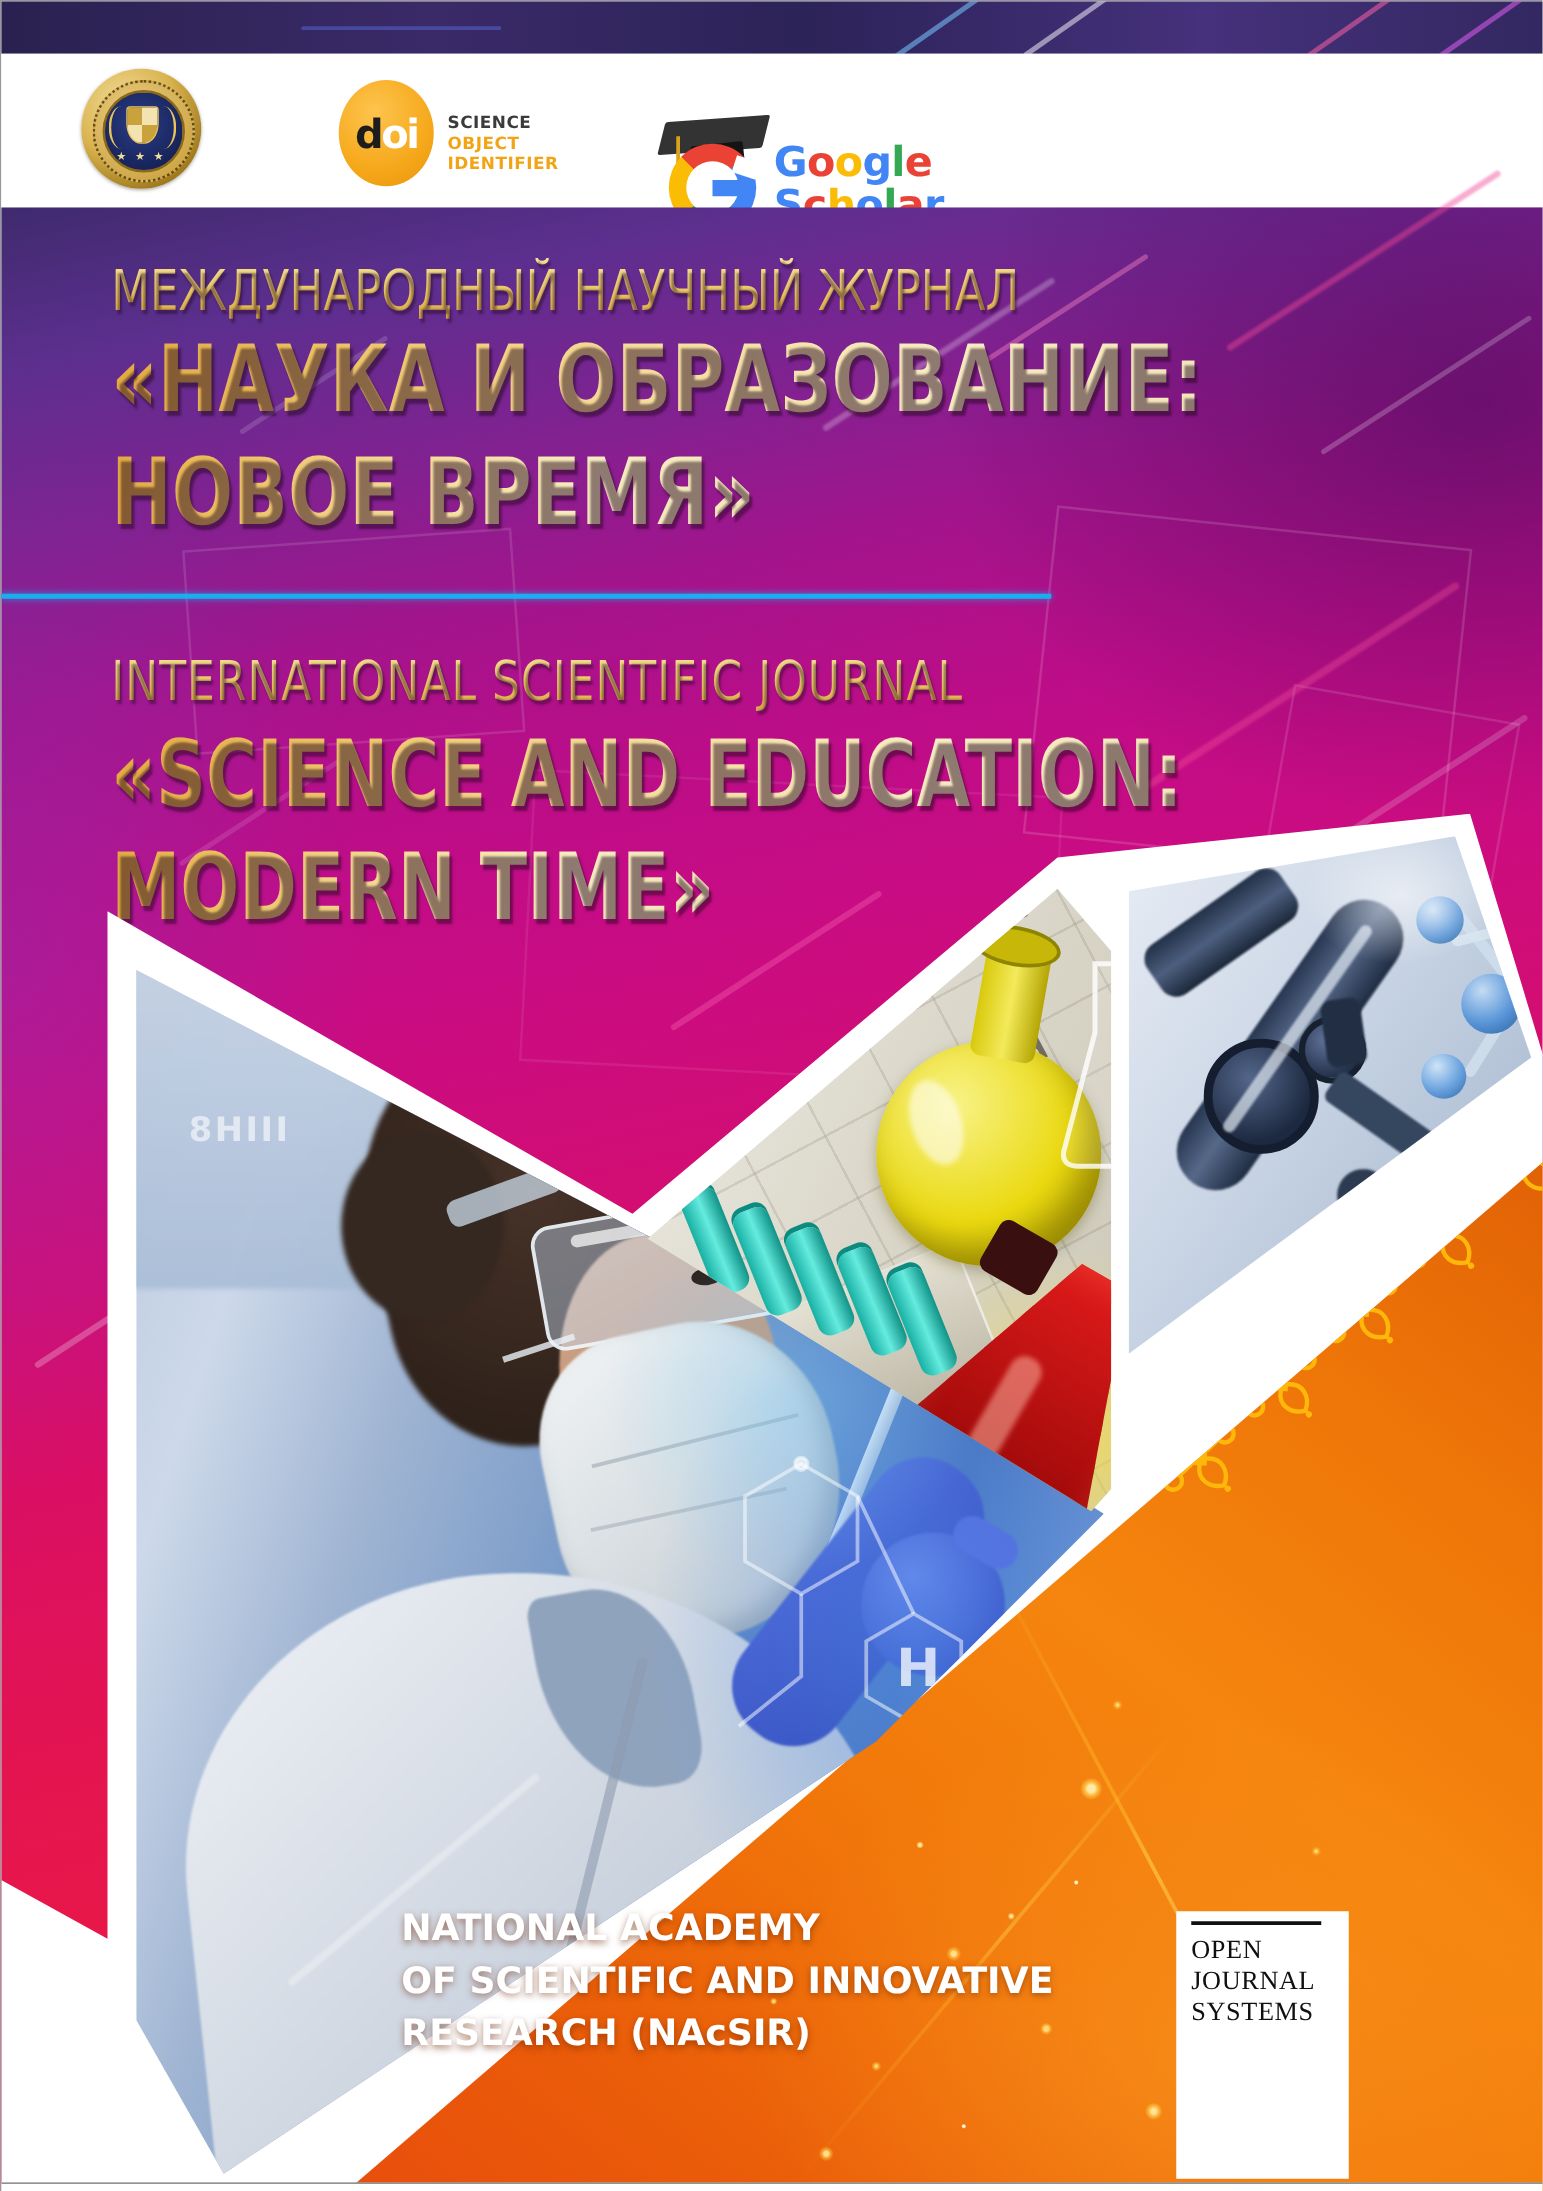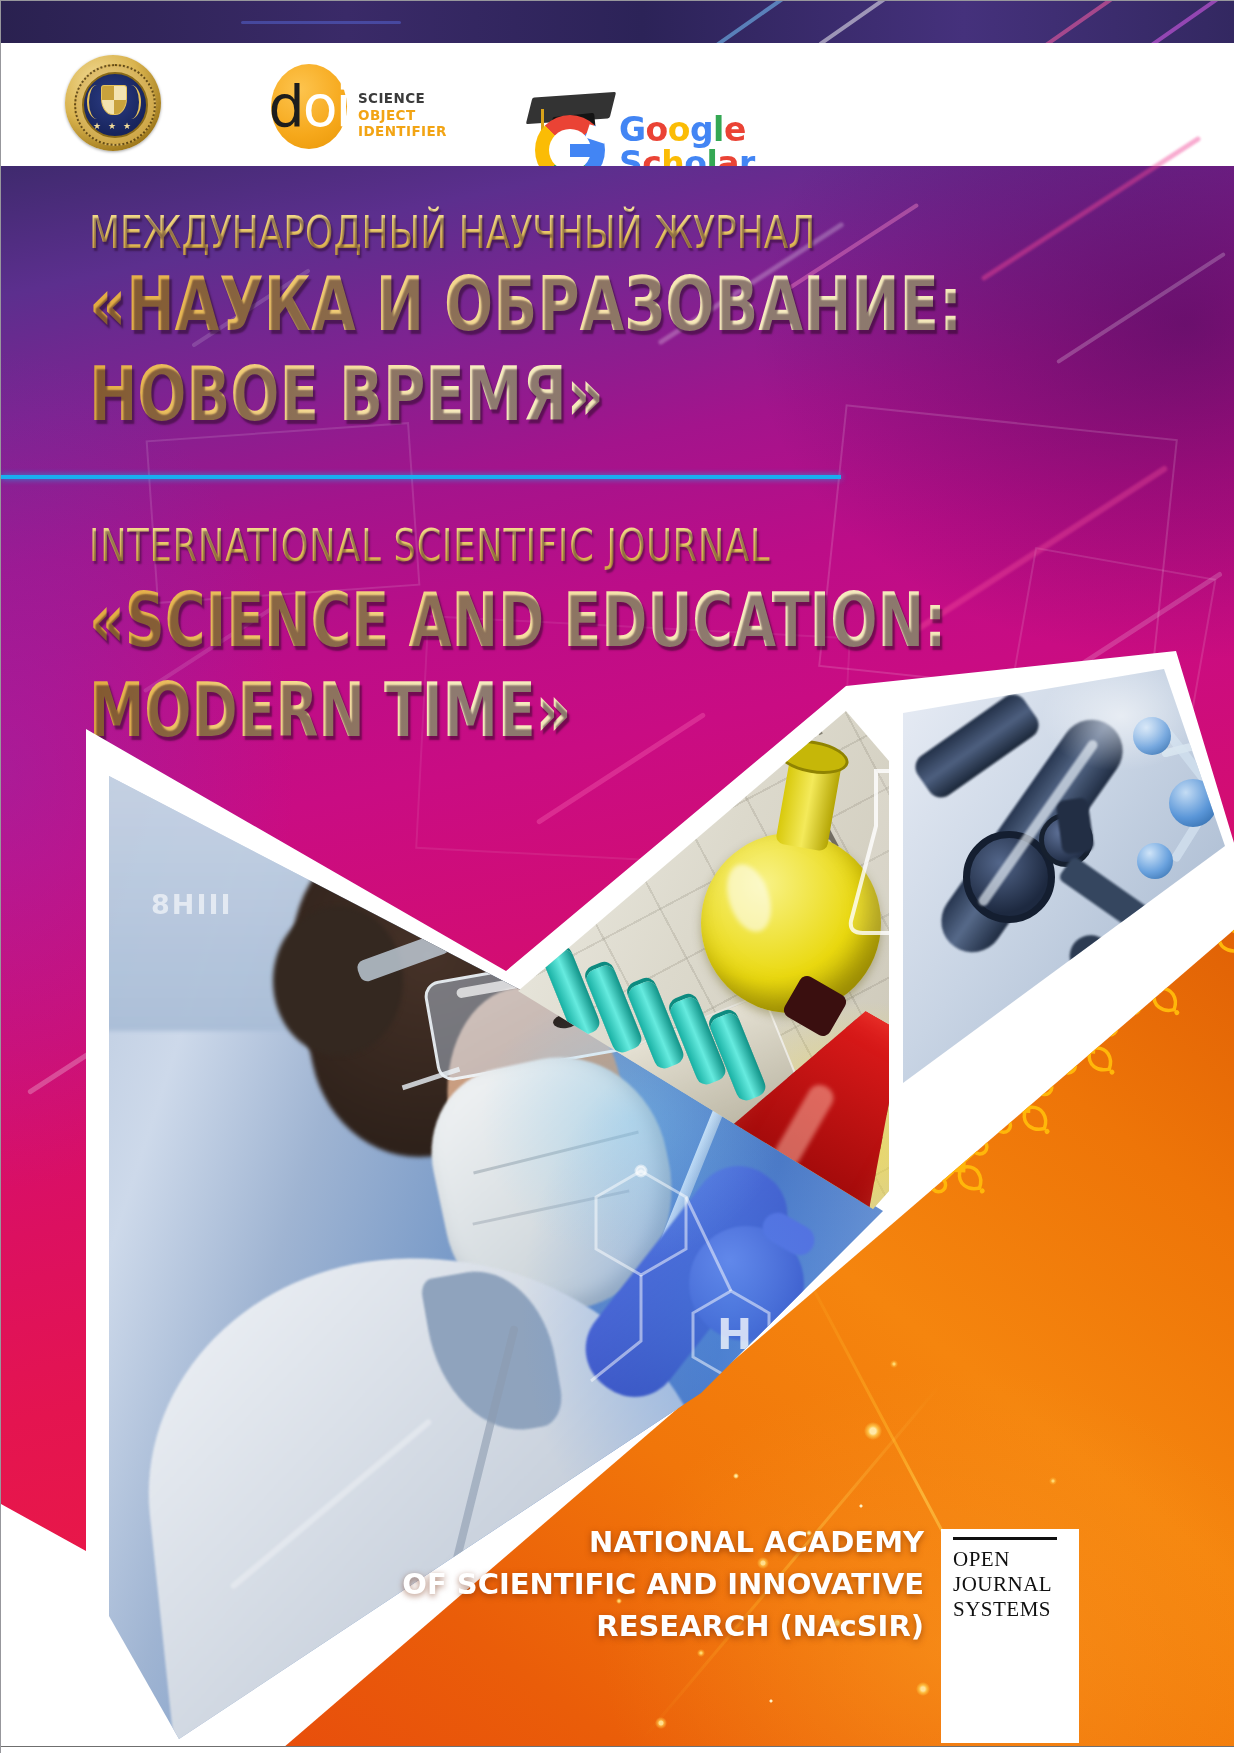--- a/index.html
+++ b/index.html
@@ -27,21 +27,21 @@
     border-radius:3px 3px 45% 45%/3px 3px 55% 55%;
     background:conic-gradient(from 0deg at 50% 50%,#f3e3b0 0 25%,#c9a23c 0 50%,#f3e3b0 0 75%,#c9a23c 0 100%);}
   .seal-laurel-l{left:22px;top:30px;width:18px;height:34px;border-left:2.5px solid #e7c35c;border-radius:50%;}
   .seal-laurel-r{left:56px;top:30px;width:18px;height:34px;border-right:2.5px solid #e7c35c;border-radius:50%;}
   .seal-stars{left:0;top:66px;width:96px;text-align:center;color:#f3dd9a;font-size:9px;letter-spacing:2px;}
 
   
   .doi-mark{left:270px;top:21px;width:76px;height:85px;border-radius:50%;
     background:radial-gradient(circle at 38% 30%,#fdc44e,#f6a81b 60%,#e89607);
     display:flex;align-items:center;justify-content:center;}
-  .doi-word{font-size:57px;font-weight:normal;letter-spacing:-2px;line-height:1;}
+  .doi-word{font-size:32px;font-weight:bold;letter-spacing:-2px;line-height:1;}
   .doi-d{color:#1d1d1d;} .doi-oi{color:#fff;}
   .doi-lines{left:357px;top:47px;width:120px;font-weight:bold;font-size:13.5px;line-height:16.5px;letter-spacing:.4px;}
   .doi-l1{color:#3b3b3b;} .doi-l2,.doi-l3{color:#f2a414;}
 
   
   .gs-g{left:534px;top:72px;width:70px;height:70px;border-radius:50%;
     background:conic-gradient(from 45deg,#4285F4 0 90deg,#34A853 90deg 180deg,#FBBC05 180deg 270deg,#EA4335 270deg 360deg);}
   .gs-g-in{left:14px;top:14px;width:42px;height:42px;border-radius:50%;background:#fff;}
   .gs-g-bar{left:35px;top:29px;width:33px;height:13px;background:#4285F4;}
   .gs-g-notch{left:52px;top:12px;width:20px;height:14px;background:#fff;transform:rotate(18deg);}
@@ -115,21 +115,21 @@
     display:flex;align-items:center;justify-content:space-around;}
 
   .photo{left:0;top:0;width:1234px;height:1753px;}
   .scientist{clip-path:polygon(108px 775px,560px 1010px,882px 1210px,700px 1392px,178px 1738px,108px 1615px);}
   .flasks{clip-path:polygon(517px 990px,845px 710px,888px 760px,888px 1190px,872px 1208px);}
   .microscope{clip-path:polygon(902px 712px,1163px 668px,1224px 845px,902px 1082px);}
   .blur1{filter:blur(1px);} .blur2{filter:blur(2px);}
   .ph-text{color:rgba(255,255,255,.75);font-weight:bold;letter-spacing:2px;}
 
   
-  .acad{left:320px;top:1520px;width:603px;text-align:right;color:#fff;font-weight:bold;
+  .acad{left:320px;top:1520px;width:603px;text-align:left;color:#fff;font-weight:bold;
     font-size:29px;line-height:42px;text-shadow:0 2px 6px rgba(110,35,0,.55);}
   .ojs-box{left:940px;top:1528px;width:138px;height:214px;background:#fff;
     font-family:"Liberation Serif","DejaVu Serif",serif;color:#101010;padding:6px 0 0 12px;box-sizing:border-box;}
   .ojs-abbr{font-size:72px;line-height:76px;letter-spacing:-3px;}
   .ojs-rule{width:104px;height:0;border-top:3px solid #101010;margin:2px 0 7px 0;}
   .ojs-word{font-size:21px;line-height:25px;letter-spacing:.5px;}
   .bottom-strip{left:0;top:1745px;width:1234px;height:8px;background:#fff;border-top:1px solid #6f6f6f;}
 </style>
 </head>
 <body>

